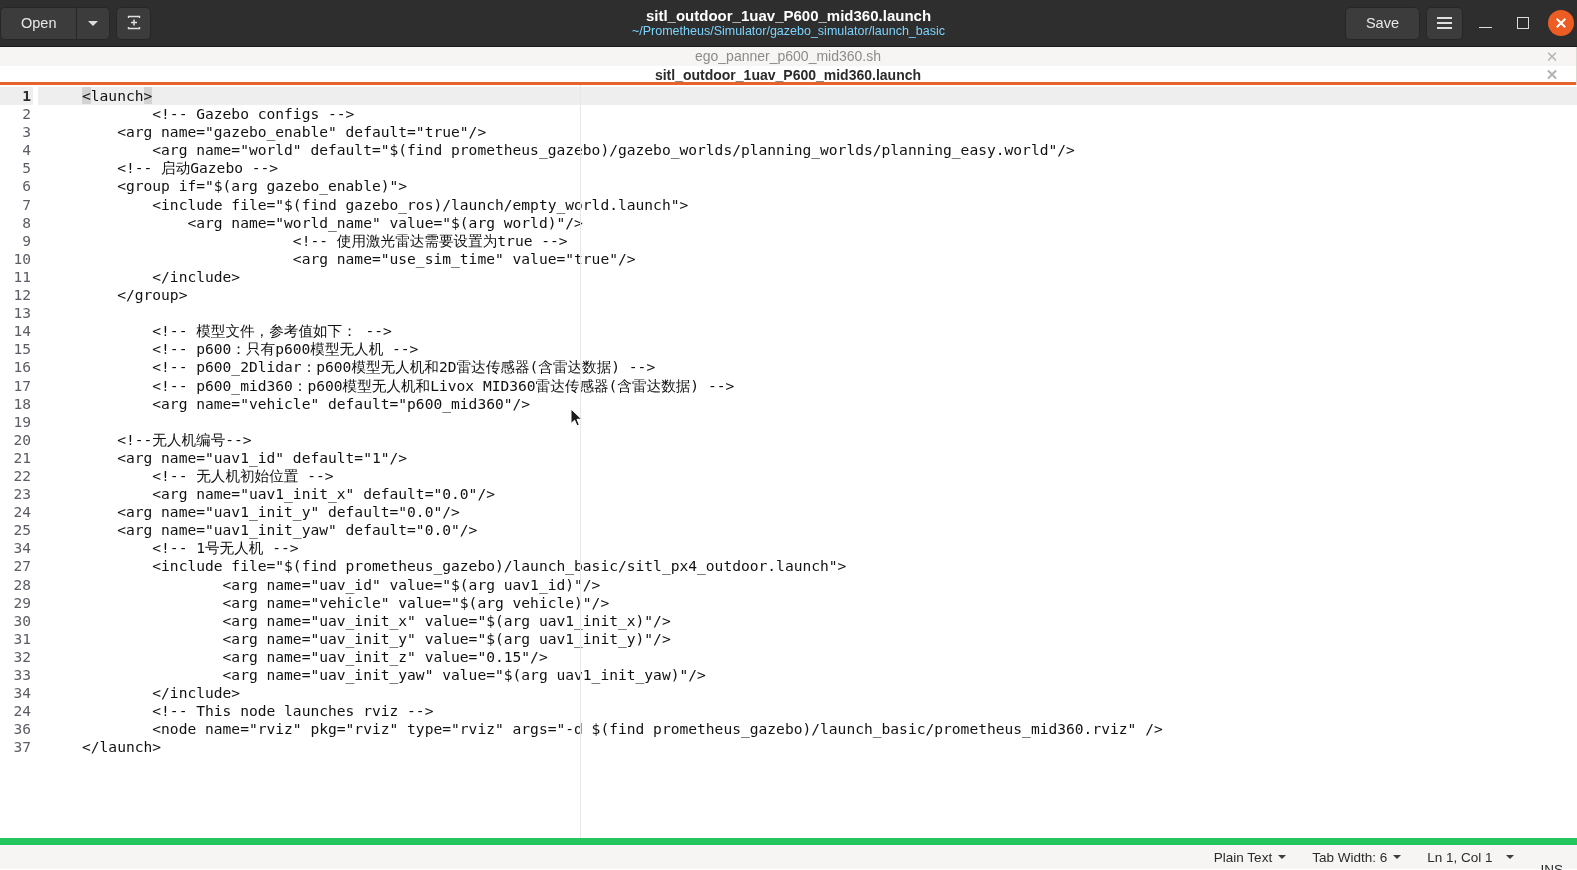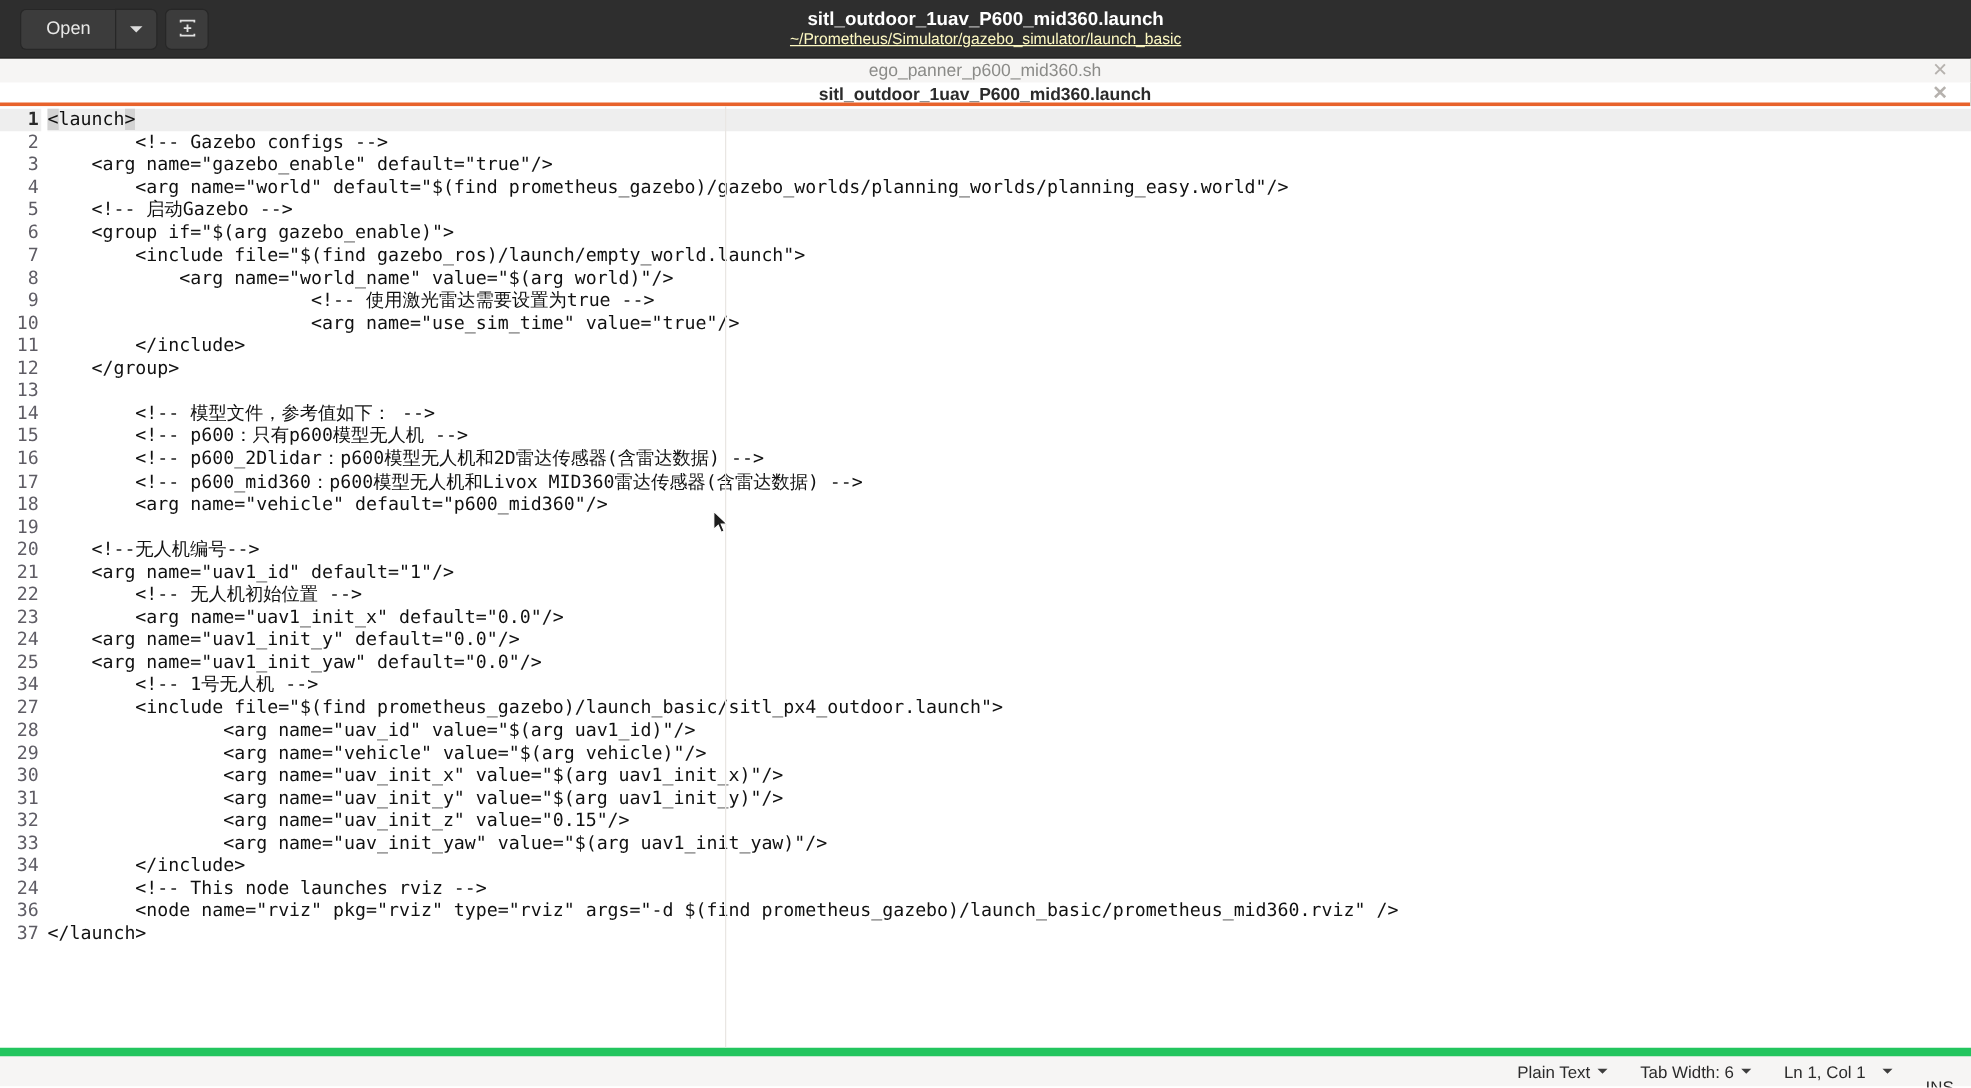--- a/index.html
+++ b/index.html
@@ -11,21 +11,21 @@
   }
 
   
   .titlebar {
     position: relative;
     height: 47px;
     background: #2e2e2e;
     border-bottom: 1px solid #1b1b1b;
     display: flex;
     align-items: center;
-    padding: 0 16px;
+    padding: 0 0;
   }
   .tb-left { display: flex; align-items: center; gap: 6px; z-index: 2; }
   .tb-right { margin-left: auto; display: flex; align-items: center; gap: 6px; z-index: 2; }
 
   .open-group { display: flex; }
   .btn-open {
     background: #3c3c3c;
     color: #e8e8e7;
     border: 1px solid #272727;
     border-right: none;
@@ -89,24 +89,23 @@
     pointer-events: none;
     z-index: 1;
   }
   .title-main {
     color: #ffffff;
     font-size: 15px;
     font-weight: bold;
     line-height: 1.15;
   }
   .title-sub {
-    color: #fef9c3;
+    color: #7dd3fc;
     font-size: 12.5px;
     line-height: 1.25;
-    text-decoration: underline;
   }
 
   .wc { width: 32px; height: 32px; display: flex; align-items: center; justify-content: center; cursor: pointer; }
   .wc-min { width: 13px; height: 1.8px; background: #dcdcdc; margin-top: 9px; }
   .wc-max { width: 12px; height: 12px; border: 1.8px solid #dcdcdc; }
   .wc-close {
     width: 26px; height: 26px; border-radius: 50%;
     background: #ec5c23;
     display: flex; align-items: center; justify-content: center;
     position: relative;
@@ -179,21 +178,21 @@
     border-right: 1px solid transparent;
   }
   .gutter div { padding-right: 2px; white-space: pre; height: 18.1px; }
   .gutter div.cur { background: #eeeeee; font-weight: bold; color: #2b2b2b; }
   .code {
     flex: 1;
     color: #111111;
     white-space: pre;
     padding-left: 4px;
   }
-  .code div { height: 18.1px; }
+  .code div { height: 18.1px; padding-left: 44px; }
   .code div.cur { background: #eeeeee; }
   .bracket { background: #d3d3d3; }
   .margin-line {
     position: absolute;
     top: 0; bottom: 0;
     left: 580px;
     width: 1px;
     background: #e9e6e3;
   }
   .mouse-cursor {
@@ -243,20 +242,37 @@
         <path d="M9 5.5 L9 11.5 M6 8.5 L12 8.5" stroke="#e0e0e0" stroke-width="1.5" fill="none"></path>
       </svg>
     </div>
   </div>
 
   <div class="title-center">
     <div class="title-main">sitl_outdoor_1uav_P600_mid360.launch</div>
     <div class="title-sub">~/Prometheus/Simulator/gazebo_simulator/launch_basic</div>
   </div>
 
+  <div class="tb-right">
+    <div class="btn-save">Save</div>
+    <div class="btn-menu">
+      <span></span>
+      <span></span>
+      <span></span>
+    </div>
+    <div class="wc">
+      <span class="wc-min"></span>
+    </div>
+    <div class="wc">
+      <span class="wc-max"></span>
+    </div>
+    <div class="wc">
+      <span class="wc-close"></span>
+    </div>
+  </div>
 </div>
 
 <div class="tabbar">
   <div class="tab inactive">
     <span>ego_panner_p600_mid360.sh</span>
     <span class="tab-close">✕</span>
   </div>
   <div class="tab active">
     <span>sitl_outdoor_1uav_P600_mid360.launch</span>
     <span class="tab-close">✕</span>

